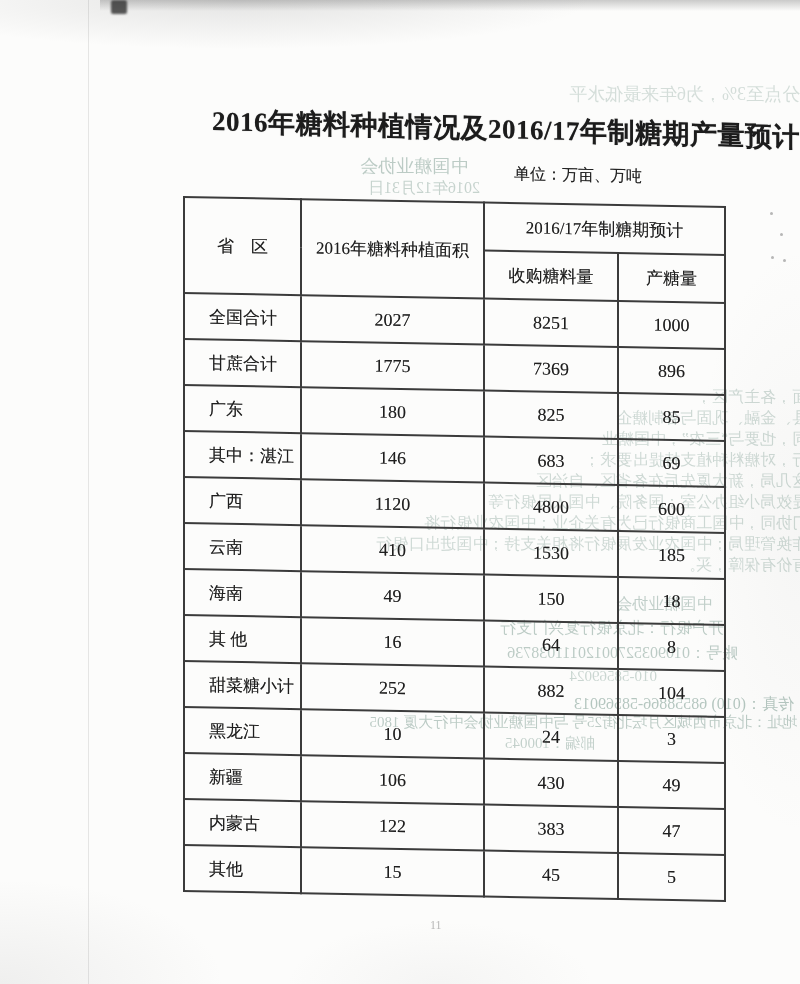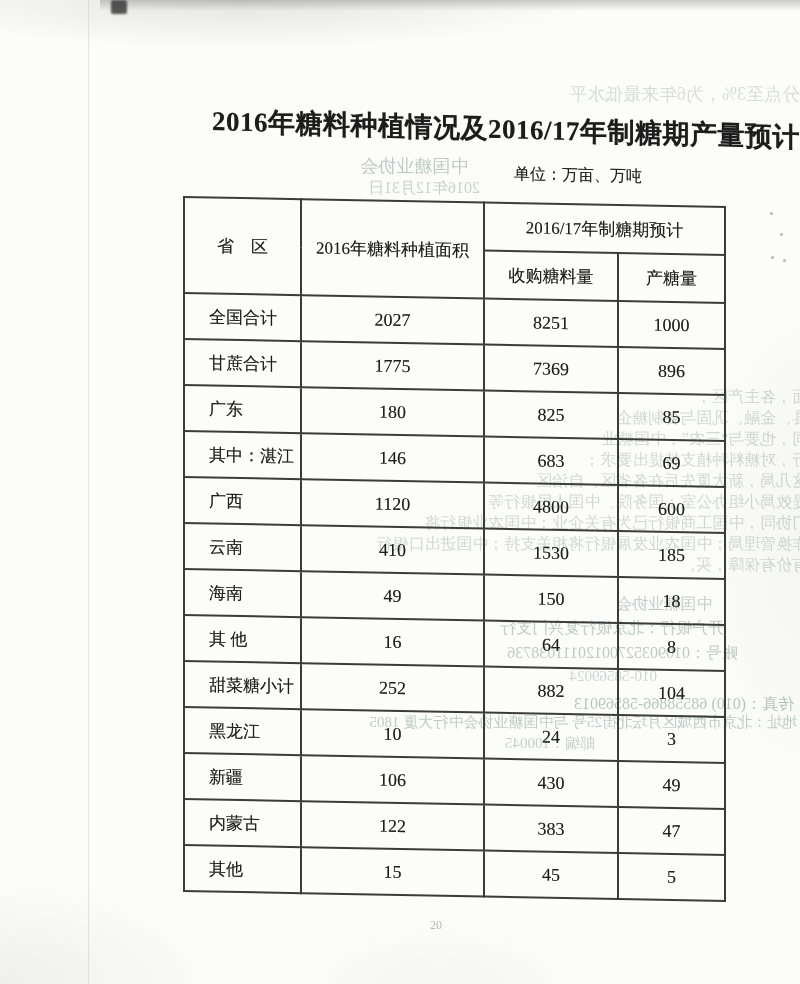--- a/index.html
+++ b/index.html
@@ -215,14 +215,14 @@
           <tr>
             <td class="region">其他</td>
             <td class="num">15</td>
             <td class="num">45</td>
             <td class="num">5</td>
           </tr>
         </tbody>
     </table>
   </div>
 
-  <div class="page-mark">20</div>
+  <div class="page-mark">11</div>
 </div>
 
 </body></html>

